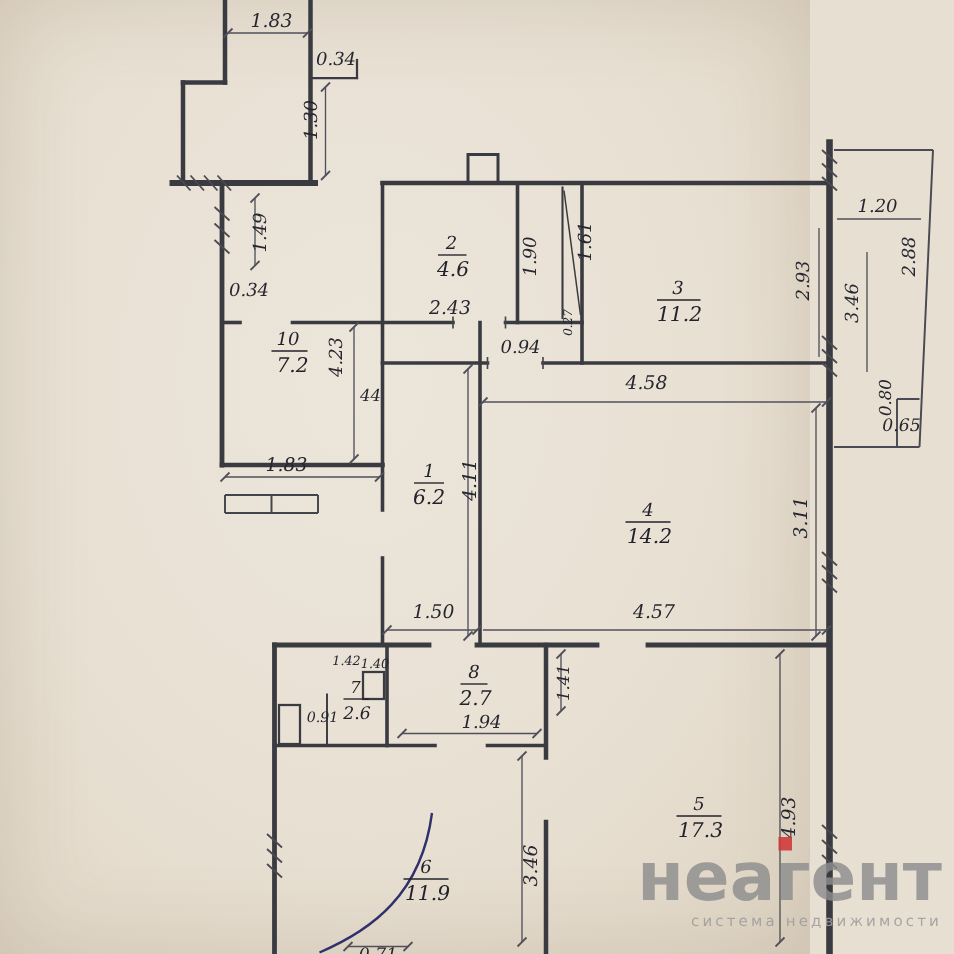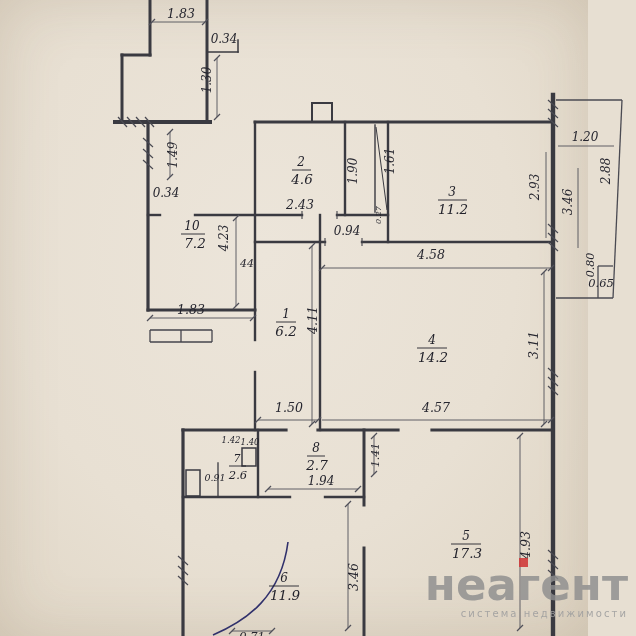--- a/index.html
+++ b/index.html
@@ -1,18 +1,18 @@
 <!DOCTYPE html>
 <html><head>
 <meta charset="utf-8">
 <style>
   html,body{margin:0;padding:0;}
   body{width:636px;height:636px;overflow:hidden;background:#e7dfd2;}
   .paper{
-    position:relative;width:588px;height:636px;
+    position:relative;width:540px;height:636px;
     background:radial-gradient(ellipse at 45% 40%, #ece5da 0%, #e8e0d3 55%, #dfd5c4 100%);
     box-shadow:inset 0 0 60px rgba(120,100,70,.18);
     text-align:center;
   }
   svg{position:absolute;left:0;top:0;}
   .dim{font-family:"DejaVu Serif", serif;font-style:italic;fill:#26262f;}
   .roomlbl{font-family:"DejaVu Serif", serif;font-style:italic;fill:#22222b;}
   .brand{font-family:"DejaVu Sans", sans-serif;font-weight:bold;fill:#8e8e8e;opacity:.82;}
   .tagline{font-family:"DejaVu Sans", sans-serif;fill:#9f9f9f;opacity:.9;letter-spacing:2.1px;}
 </style>

